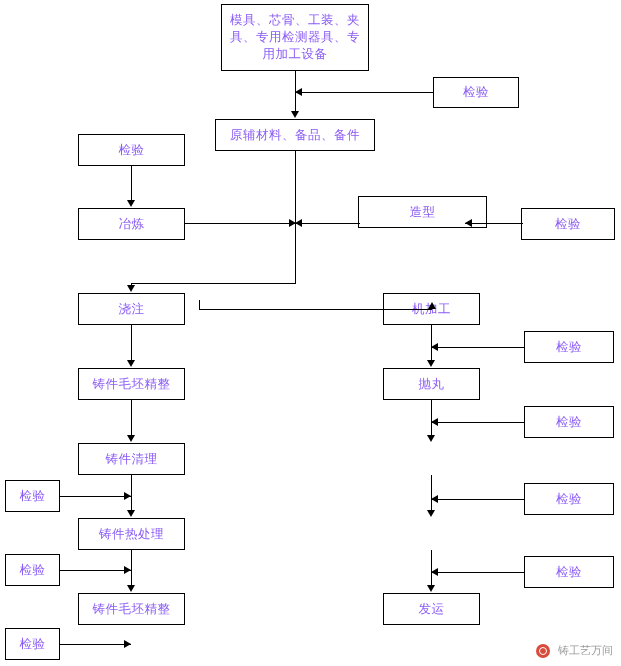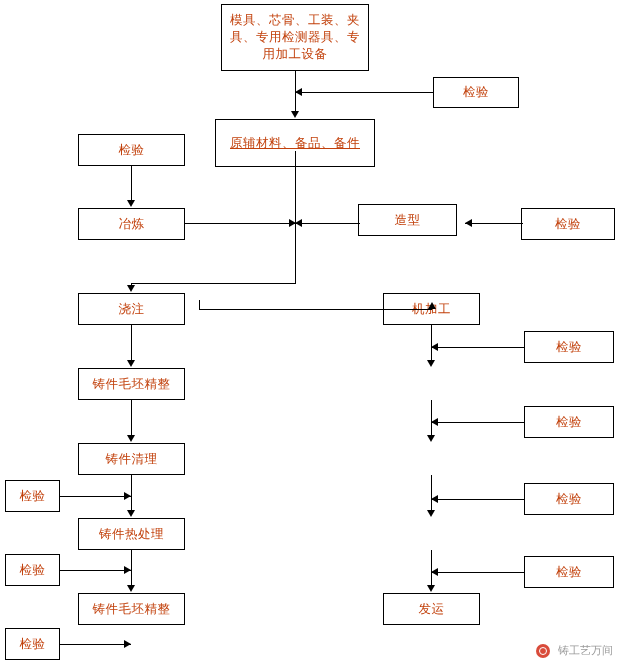--- a/index.html
+++ b/index.html
@@ -13,21 +13,21 @@
     height: 666px;
     background: #ffffff;
     font-family: "Liberation Sans", sans-serif;
     overflow: hidden;
   }
   .node {
     position: absolute;
     box-sizing: border-box;
     border: 1px solid #000000;
     background: #ffffff;
-    color: #c2410c;
+    color: #8b5cf6;
     display: flex;
     align-items: center;
     justify-content: center;
     text-align: center;
     font-size: 12.5px;
     line-height: 17px;
     letter-spacing: 0.5px;
     padding: 1px 2px;
     white-space: pre-line;
   }
@@ -95,27 +95,27 @@
 </style>
 </head>
 <body>
 
 <div id="canvas">
 
   <div class="node" style="left:221px; top:4px; width:148px; height:67px;">模具、芯骨、工装、夹具、专用检测器具、专用加工设备</div>
 
   <div class="node" style="left:433px; top:77px; width:86px; height:31px;">检验</div>
 
-  <div class="node" style="left:215px; top:119px; width:160px; height:48px;text-decoration:underline;">原辅材料、备品、备件</div>
+  <div class="node" style="left:215px; top:119px; width:160px; height:32px;">原辅材料、备品、备件</div>
 
   <div class="node" style="left:78px; top:134px; width:107px; height:32px;">检验</div>
 
   <div class="node" style="left:78px; top:208px; width:107px; height:32px;">冶炼</div>
 
-  <div class="node" style="left:358px; top:204px; width:99px; height:32px;">造型</div>
+  <div class="node" style="left:358px; top:196px; width:129px; height:32px;">造型</div>
 
   <div class="node" style="left:521px; top:208px; width:94px; height:32px;">检验</div>
 
   <div class="node" style="left:78px; top:293px; width:107px; height:32px;">浇注</div>
 
   <div class="node" style="left:78px; top:368px; width:107px; height:32px;">铸件毛坯精整</div>
 
   <div class="node" style="left:78px; top:443px; width:107px; height:32px;">铸件清理</div>
 
   <div class="node" style="left:5px; top:480px; width:55px; height:32px;">检验</div>
@@ -125,20 +125,21 @@
   <div class="node" style="left:5px; top:554px; width:55px; height:32px;">检验</div>
 
   <div class="node" style="left:78px; top:593px; width:107px; height:32px;">铸件毛坯精整</div>
 
   <div class="node" style="left:5px; top:628px; width:55px; height:32px;">检验</div>
 
   <div class="node" style="left:383px; top:293px; width:97px; height:32px;">机加工</div>
 
   <div class="node" style="left:524px; top:331px; width:90px; height:32px;">检验</div>
 
+  <div class="node" style="left:383px; top:368px; width:97px; height:32px;">抛丸</div>
 
   <div class="node" style="left:524px; top:406px; width:90px; height:32px;">检验</div>
 
 
   <div class="node" style="left:524px; top:483px; width:90px; height:32px;">检验</div>
 
 
   <div class="node" style="left:524px; top:556px; width:90px; height:32px;">检验</div>
 
   <div class="node" style="left:383px; top:593px; width:97px; height:32px;">发运</div>

